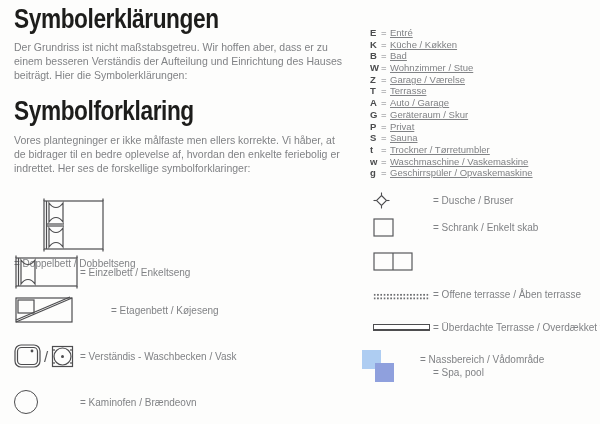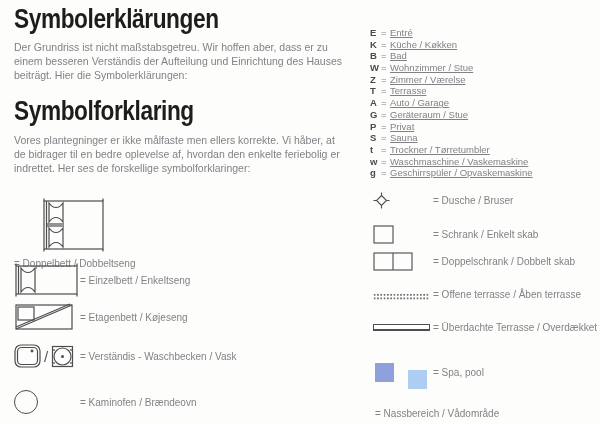--- a/index.html
+++ b/index.html
@@ -129,38 +129,38 @@
           <line x1="4.5" y1="26" x2="22" y2="26"></line>
             <line x1="4.5" y1="28" x2="22" y2="28"></line>
 
           <path d="M7,30 C11,36 17,36 21,30 L21,49 C17,43 11,43 7,49 Z"></path>
         </g>
       </svg>
     </div>
     <span class="sym-label">= Doppelbett / Dobbeltseng</span>
   </div>
 
-  <div class="sym-row left" style="left:14px; top:264px; height:32px;">
+  <div class="sym-row left" style="left:14px; top:256px; height:32px;">
     <div class="icon-box">
       <svg class="sym" width="66" height="34" viewBox="0 0 66 34">
         <g stroke="#4d4d4f" stroke-width="1.2" fill="none">
           <rect x="2" y="3" width="61" height="28"></rect>
           <line x1="4.5" y1="3" x2="4.5" y2="31"></line>
           <line x1="2" y1="0.5" x2="2" y2="3"></line>
             <line x1="63" y1="0.5" x2="63" y2="3"></line>
           <line x1="2" y1="31" x2="2" y2="33.5"></line>
             <line x1="63" y1="31" x2="63" y2="33.5"></line>
           <path d="M7,5 C11,11 17,11 21,5 L21,29 C17,23 11,23 7,29 Z"></path>
         </g>
       </svg>
     </div>
     <span class="sym-label">= Einzelbett / Enkeltseng</span>
   </div>
 
-  <div class="sym-row left" style="left:14px; top:304px; height:26px;">
+  <div class="sym-row left" style="left:14px; top:297px; height:26px;gap:31px;">
     <div class="icon-box">
       <svg class="sym" width="60" height="28" viewBox="0 0 60 28">
         <g stroke="#4d4d4f" stroke-width="1.2" fill="none">
           <rect x="2" y="2" width="56" height="24"></rect>
           <rect x="4" y="4" width="16" height="13"></rect>
           <line x1="2" y1="26" x2="58" y2="2"></line>
           <line x1="2" y1="24" x2="56" y2="1"></line>
         </g>
       </svg>
     </div>
@@ -216,36 +216,36 @@
         <span class="code-desc">Bad</span>
       </div>
     <div class="code-row">
         <span class="code-letter">W</span>
         <span class="code-eq">=</span>
         <span class="code-desc">Wohnzimmer / Stue</span>
       </div>
     <div class="code-row">
         <span class="code-letter">Z</span>
         <span class="code-eq">=</span>
-        <span class="code-desc">Zimmer / Værelse</span>
+        <span class="code-desc">Garage / Værelse</span>
       </div>
     <div class="code-row">
         <span class="code-letter">T</span>
         <span class="code-eq">=</span>
         <span class="code-desc">Terrasse</span>
       </div>
     <div class="code-row">
         <span class="code-letter">A</span>
         <span class="code-eq">=</span>
         <span class="code-desc">Auto / Garage</span>
       </div>
     <div class="code-row">
         <span class="code-letter">G</span>
         <span class="code-eq">=</span>
-        <span class="code-desc">Geräteraum / Stue</span>
+        <span class="code-desc">Geräteraum / Skur</span>
       </div>
     <div class="code-row">
         <span class="code-letter">P</span>
         <span class="code-eq">=</span>
         <span class="code-desc">Privat</span>
       </div>
     <div class="code-row">
         <span class="code-letter">S</span>
         <span class="code-eq">=</span>
         <span class="code-desc">Sauna</span>
@@ -275,54 +275,53 @@
           <line x1="8.5" y1="0.5" x2="8.5" y2="3"></line>
           <line x1="8.5" y1="14" x2="8.5" y2="16.5"></line>
           <line x1="0.5" y1="8.5" x2="3" y2="8.5"></line>
           <line x1="14" y1="8.5" x2="16.5" y2="8.5"></line>
         </g>
       </svg>
     </div>
     <span class="sym-label">= Dusche / Bruser</span>
   </div>
 
-  <div class="sym-row right" style="left:373px; top:225px; height:18px;">
+  <div class="sym-row right" style="left:373px; top:218px; height:18px;">
     <div class="icon-box">
       <svg class="sym" width="21" height="19" viewBox="0 0 21 19">
         <rect class="cab-rect" x="1" y="1" width="19" height="17"></rect>
       </svg>
     </div>
     <span class="sym-label">= Schrank / Enkelt skab</span>
   </div>
 
   <div class="sym-row right" style="left:373px; top:252px; height:18px;">
     <div class="icon-box">
       <svg class="sym" width="40" height="19" viewBox="0 0 40 19">
         <rect class="cab-rect" x="1" y="1" width="38" height="17"></rect>
         <line x1="20" y1="1" x2="20" y2="18" stroke="#58595b" stroke-width="1.2"></line>
       </svg>
     </div>
-    <span class="sym-label">= Doppelschrank / Dobbelt skab</span>
   </div>
 
   <div class="sym-row right" style="left:373px; top:288px; height:12px;align-items:flex-end;">
     <div class="icon-box">
       <div class="dots-bar"></div>
     </div>
     <span class="sym-label">= Offene terrasse / Åben terrasse</span>
   </div>
 
   <div class="sym-row right" style="left:373px; top:321px; height:12px;">
     <div class="icon-box">
       <div class="covered-bar"></div>
     </div>
     <span class="sym-label">= Überdachte Terrasse / Overdækket terrasse</span>
   </div>
 
-  <div class="sym-row right" style="left:375px; top:350px; height:19px;flex-direction:column;">
+  <div class="sym-row right" style="left:362px; top:350px; height:19px;">
     <div class="icon-box" style="flex-basis:58px; width:58px;">
       <div class="swatch" style="background-color: rgb(174, 205, 242);"></div>
     </div>
     <span class="sym-label">= Nassbereich / Vådområde</span>
   </div>
 
   <div class="sym-row right" style="left:375px; top:363px; height:19px;">
     <div class="icon-box" style="flex-basis:58px; width:58px;">
       <div class="swatch" style="background-color: rgb(143, 160, 221);"></div>
     </div>

